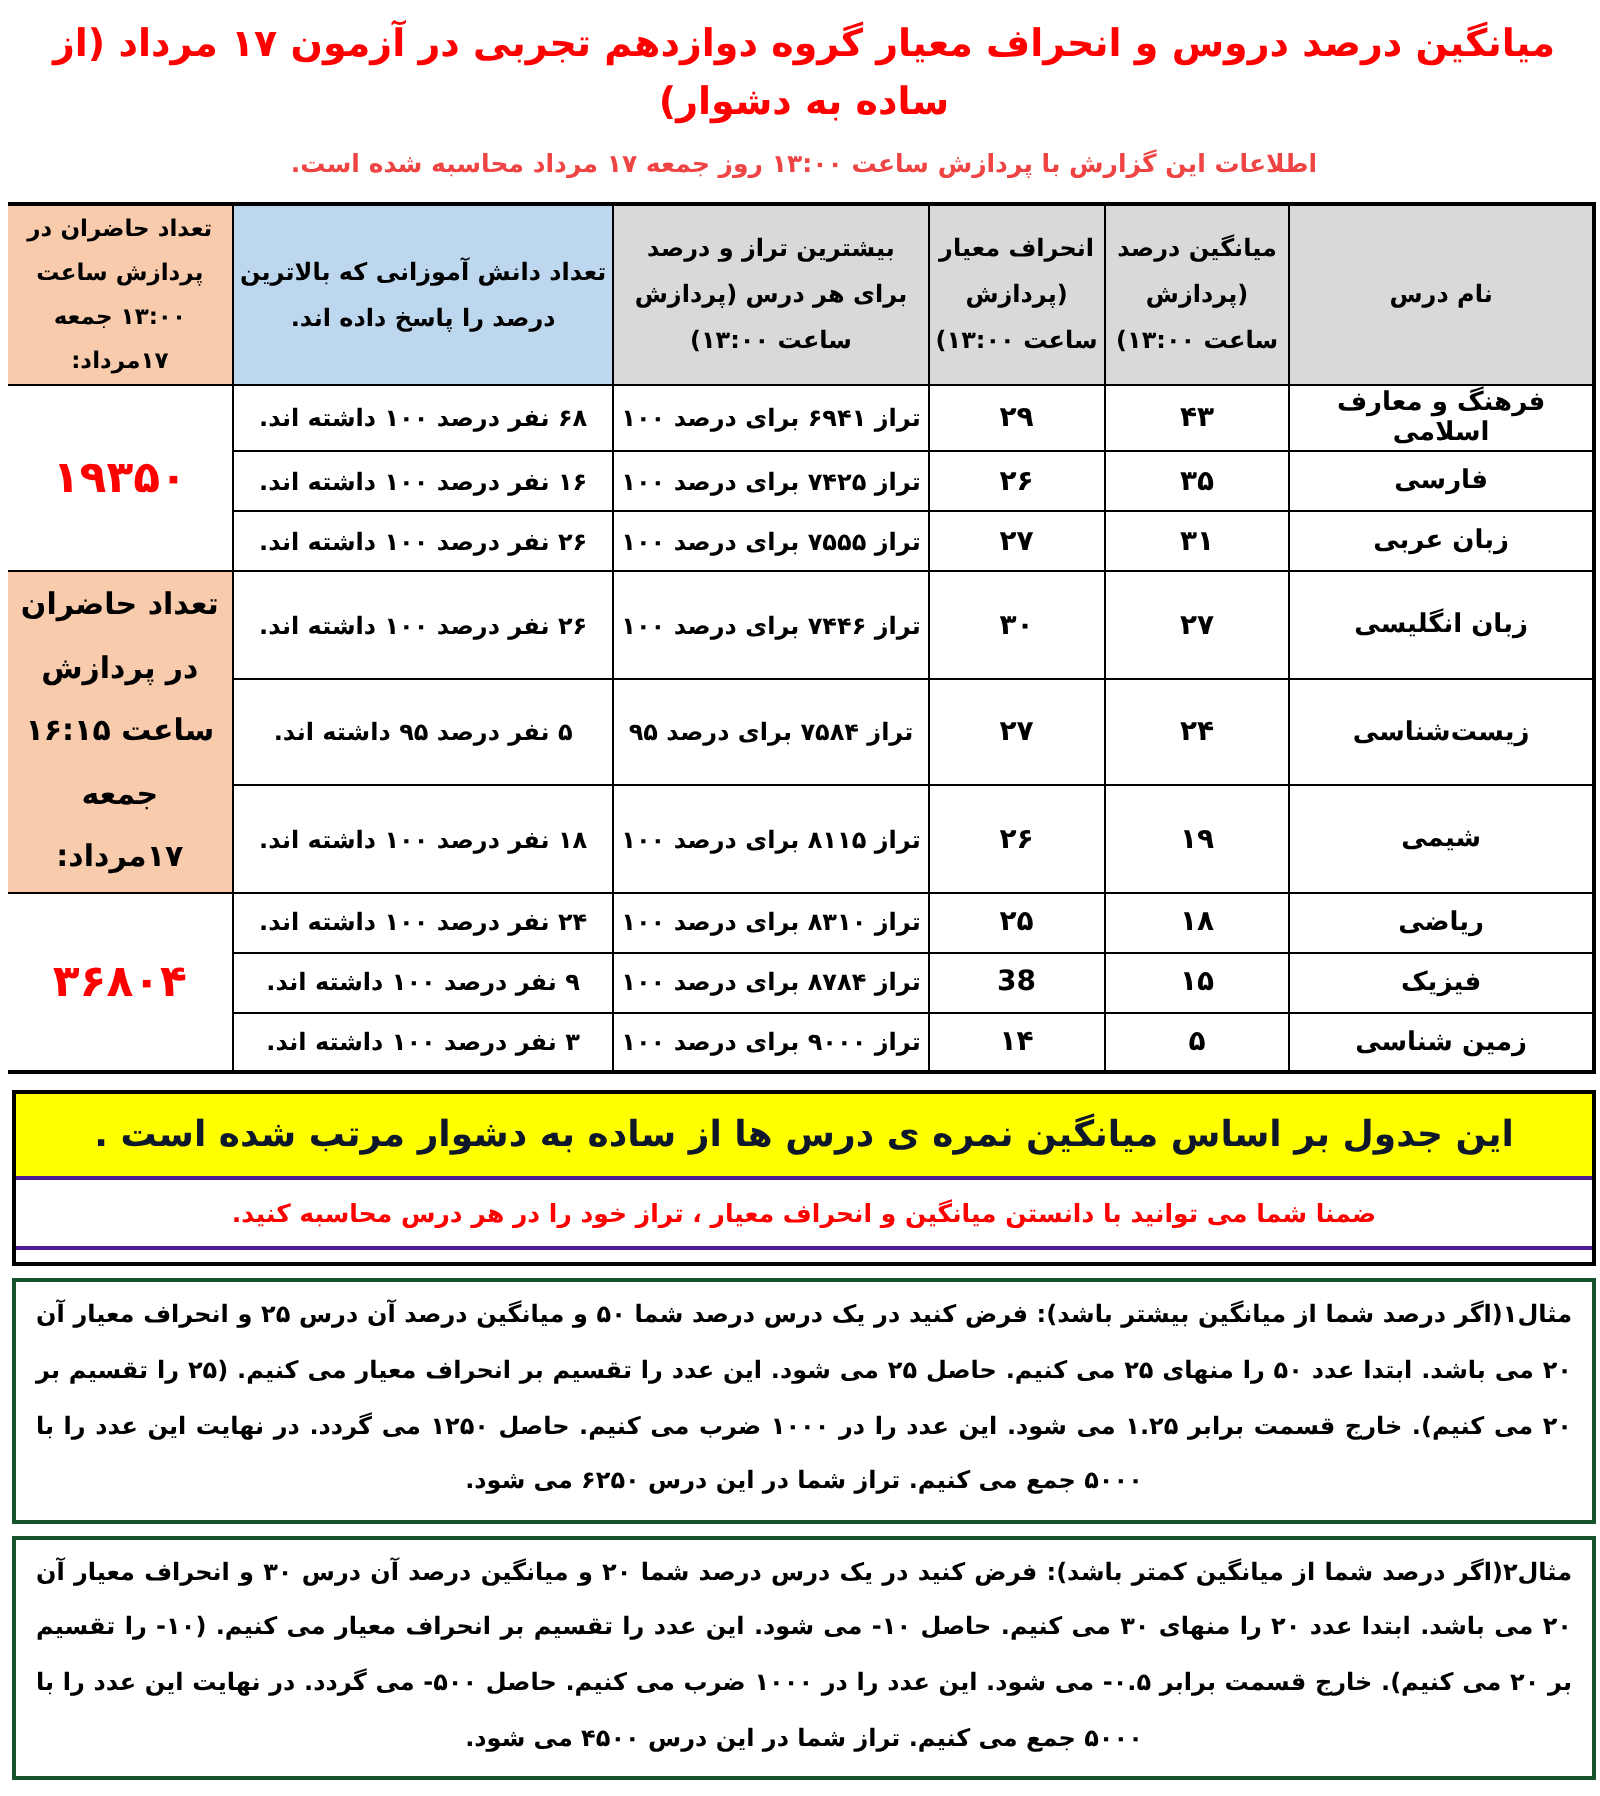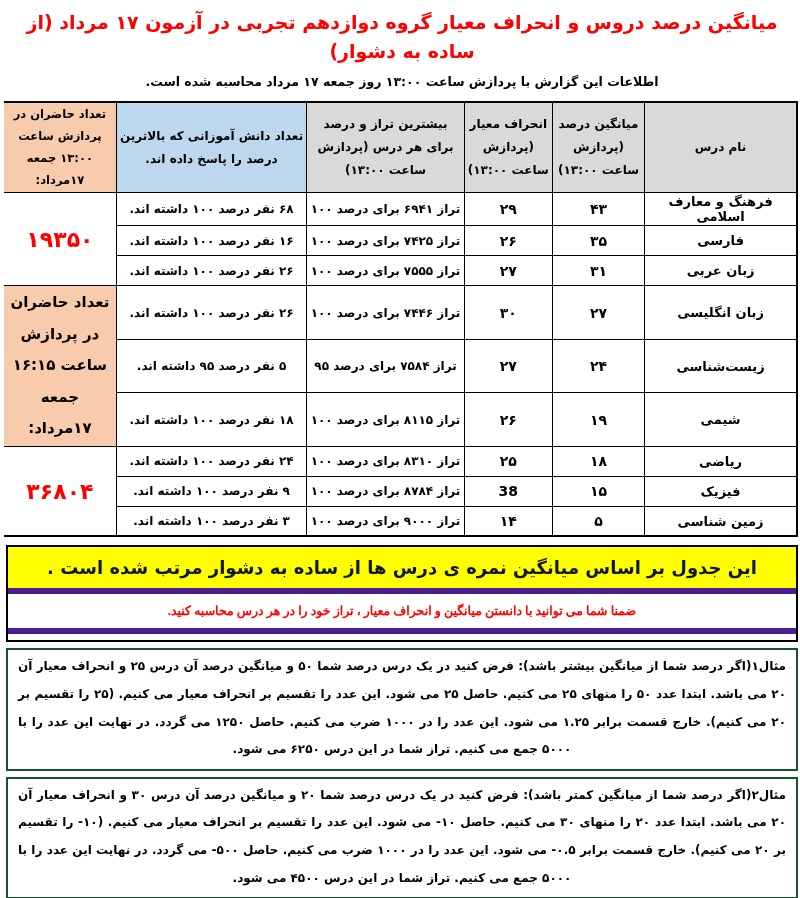--- a/index.html
+++ b/index.html
@@ -18,21 +18,21 @@
   .report-title {
     margin: 8px 10px 0;
     text-align: center;
     color: #ff0000;
     font-size: 19px;
     line-height: 1.5;
   }
   .report-subtitle {
     margin: 9px 10px 0;
     text-align: center;
-    color: #000000;
+    color: #ef4444;
     font-size: 12.5px;
   }
 
   table.results {
     border-collapse: collapse;
     margin: 12px 2px 0;
     width: 796px;
     table-layout: fixed;
   }
   table.results th, table.results td {
@@ -51,21 +51,21 @@
   td.cell-mean, td.cell-std { font-size: 14px; }
   td.cell-best { font-size: 12px; }
   td.cell-count { font-size: 12px; }
   td.presence-num { color: #ff0000; font-size: 22px; letter-spacing: 1px; }
   td.presence-label { background: #f8cbad; font-size: 15px; line-height: 2.1; }
 
   .notes-box {
     margin: 8px 2px 0;
     border: 2px solid #000;
   }
-  .notes-box > div + div { border-top: 6px solid #4c1d95; font-family: Liberation Serif, serif; }
+  .notes-box > div + div { border-top: 2px solid #4c1d95; }
   .band-yellow {
     background: #ffff00;
     color: #0f172a;
     text-align: center;
     font-size: 18px;
     padding: 10px 6px;
   }
   .band-method { font-size: 19px; padding: 9px 6px; }
   .band-note {
     color: #ff0000;

